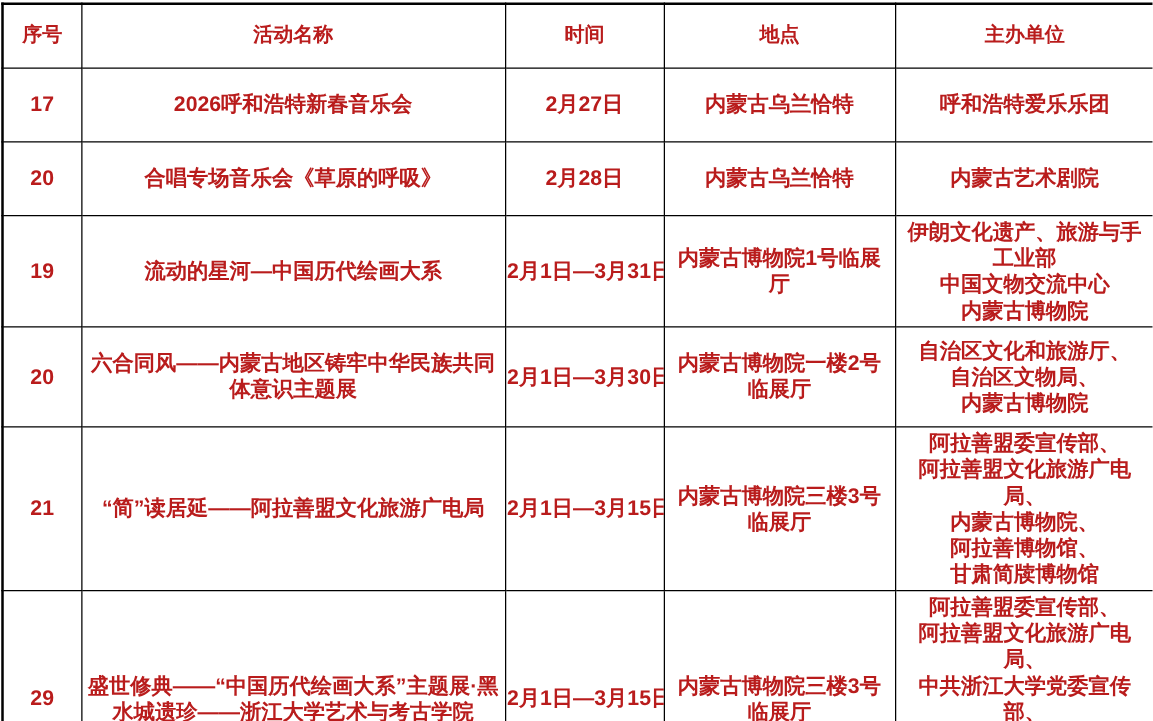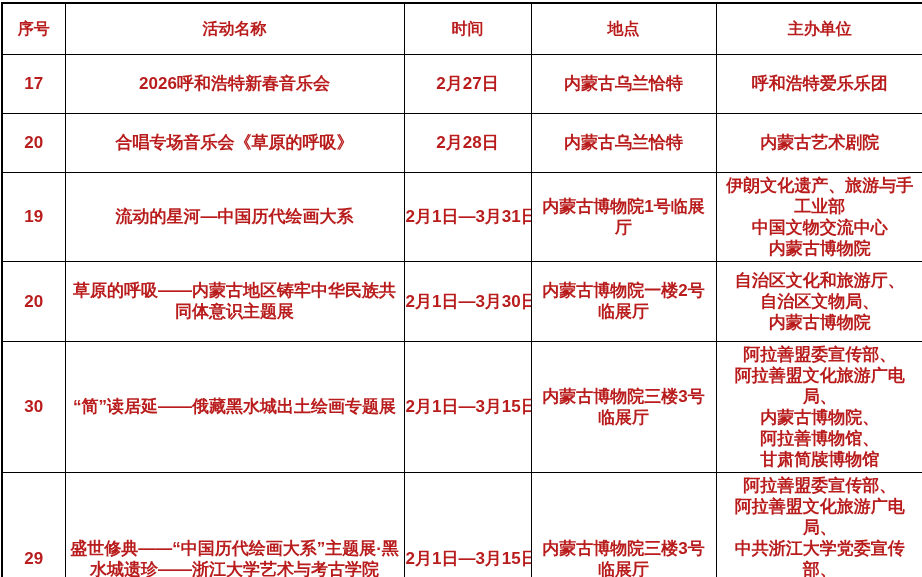--- a/index.html
+++ b/index.html
@@ -98,30 +98,30 @@
       <td>19</td>
       <td>流动的星河—中国历代绘画大系</td>
       <td class="cell-time">2月1日—3月31日</td>
       <td>内蒙古博物院1号临展厅</td>
       <td>伊朗文化遗产、旅游与手工业部
 中国文物交流中心
 内蒙古博物院</td>
     </tr>
     <tr>
       <td>20</td>
-      <td>草原的呼吸——内蒙古地区铸牢中华民族共同体意识主题展</td>
+      <td>六合同风——内蒙古地区铸牢中华民族共同体意识主题展</td>
       <td class="cell-time">2月1日—3月30日</td>
       <td>内蒙古博物院一楼2号临展厅</td>
       <td>自治区文化和旅游厅、
 自治区文物局、
 内蒙古博物院</td>
     </tr>
     <tr>
-      <td>30</td>
-      <td>“简”读居延——俄藏黑水城出土绘画专题展</td>
+      <td>21</td>
+      <td>“简”读居延——阿拉善盟文化旅游广电局</td>
       <td class="cell-time">2月1日—3月15日</td>
       <td>内蒙古博物院三楼3号临展厅</td>
       <td>阿拉善盟委宣传部、
 阿拉善盟文化旅游广电局、
 内蒙古博物院、
 阿拉善博物馆、
 甘肃简牍博物馆</td>
     </tr>
     <tr>
       <td>29</td>

